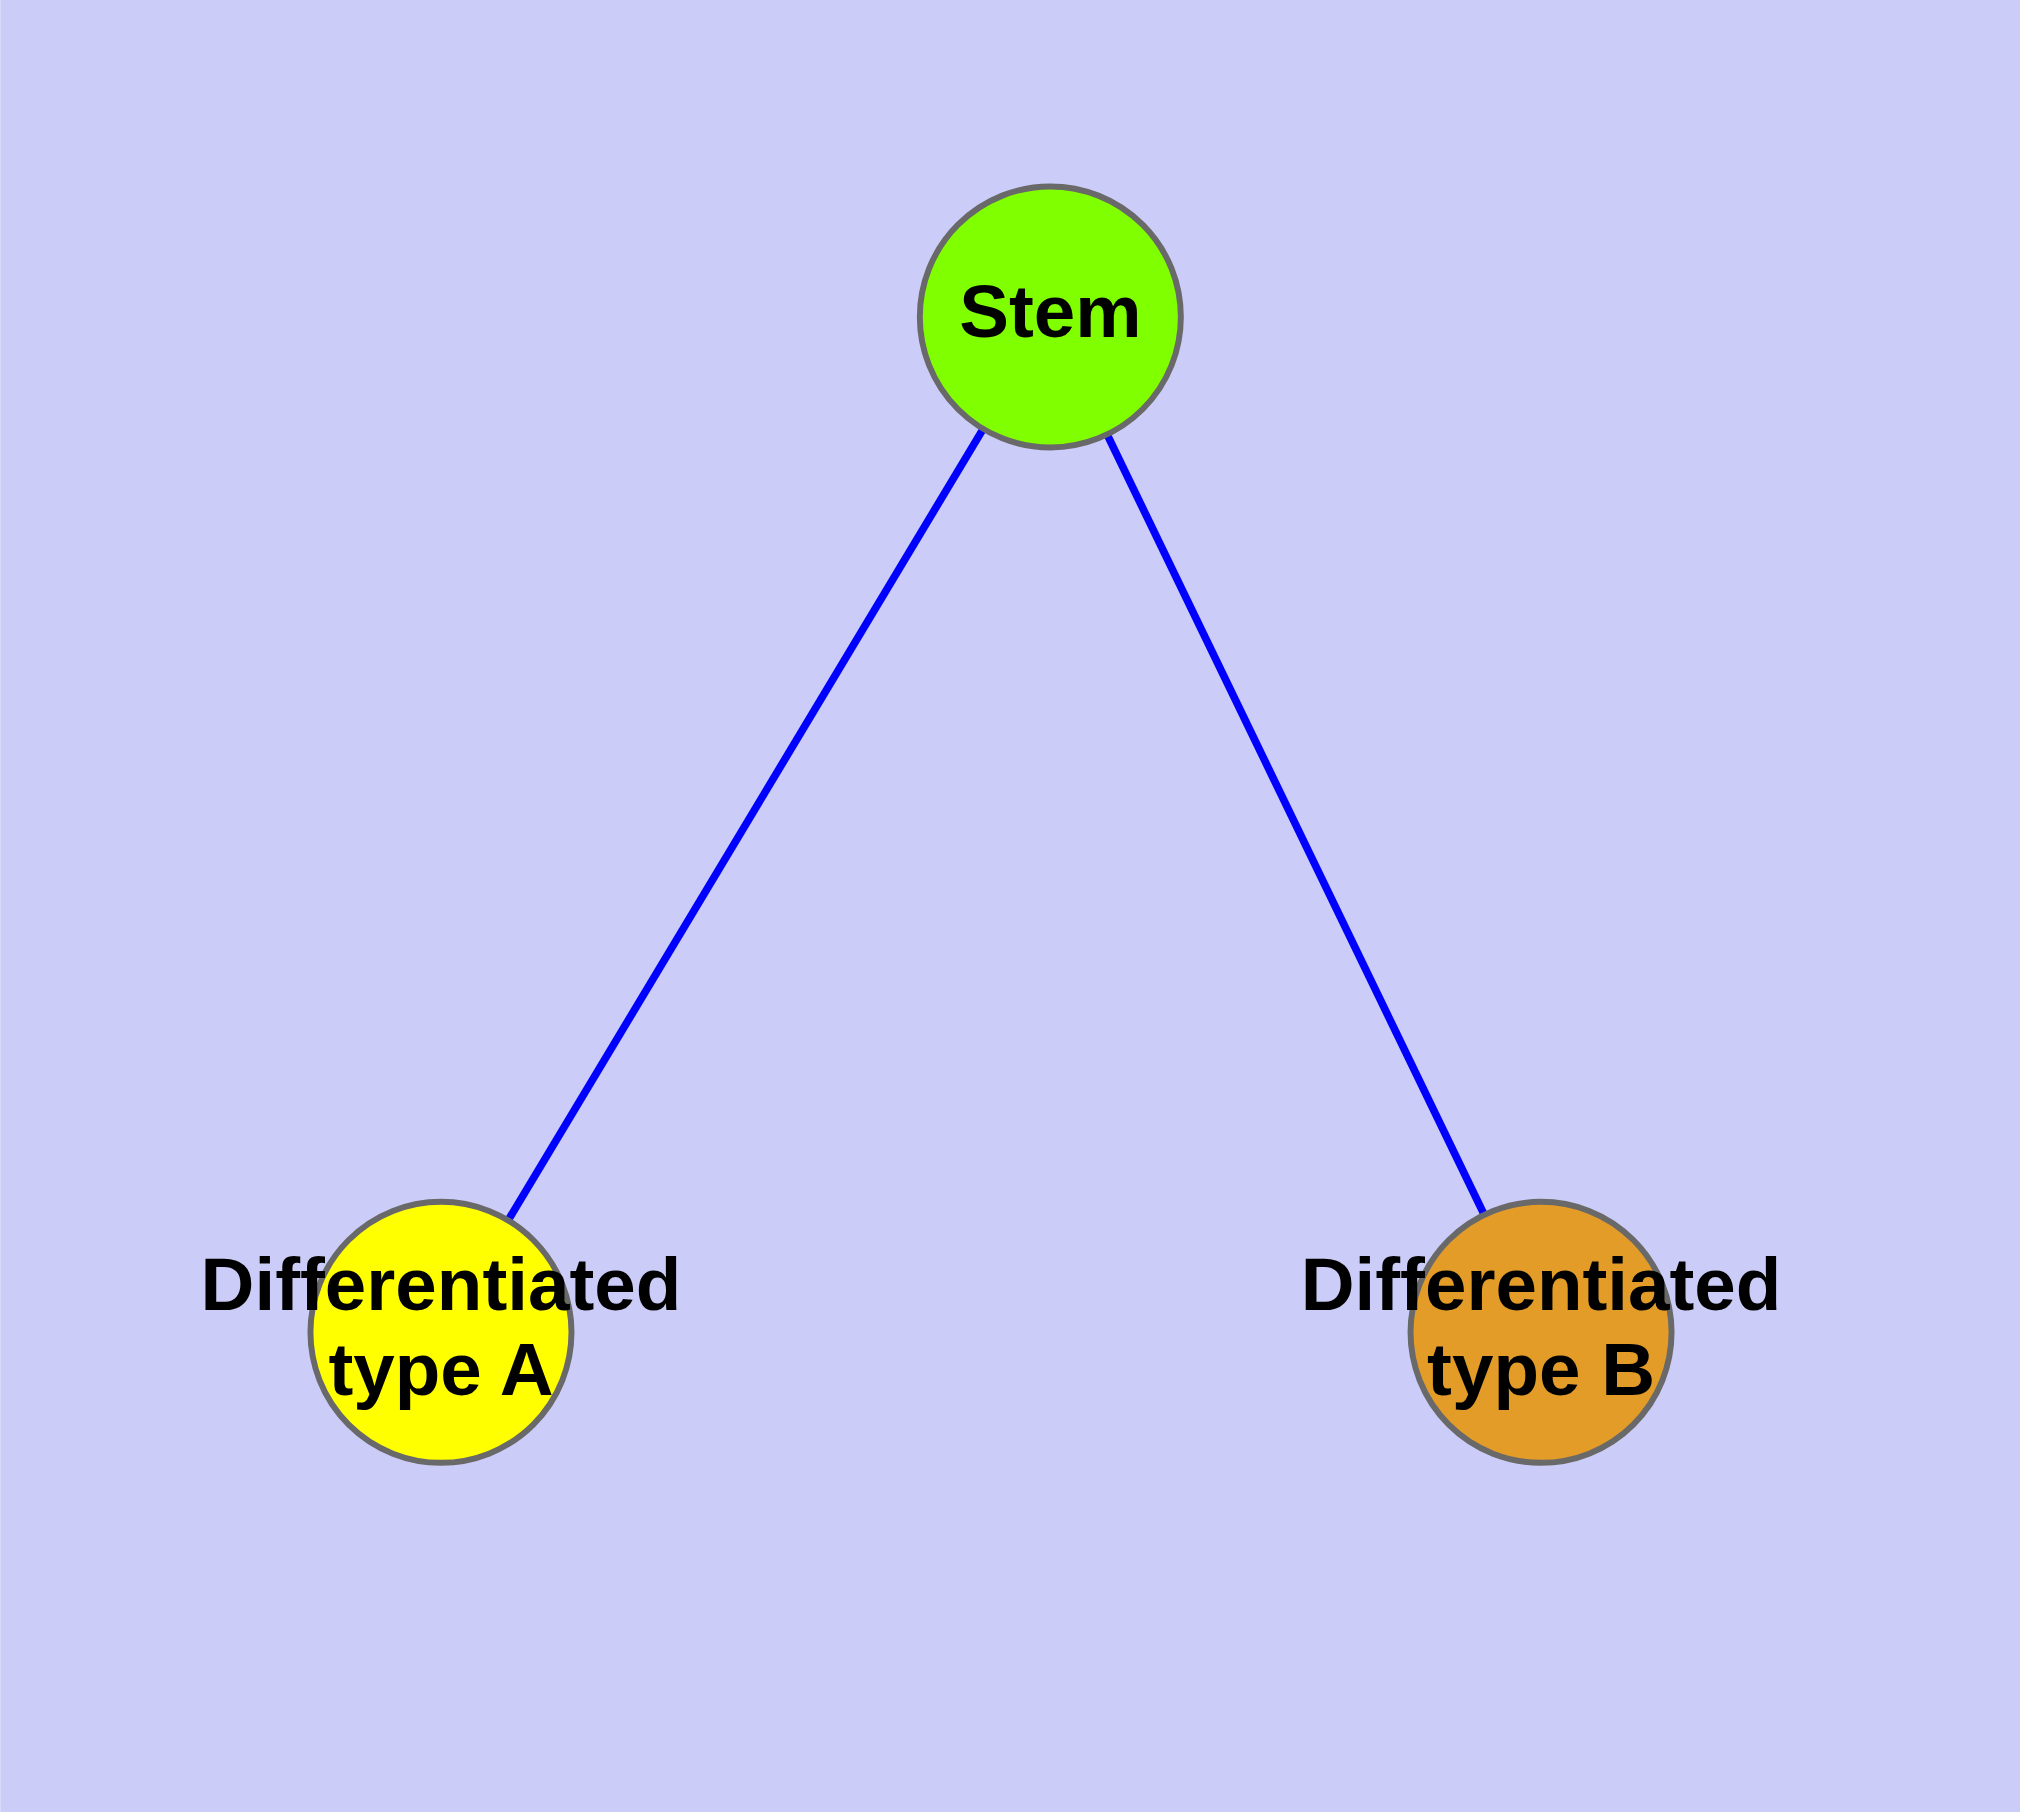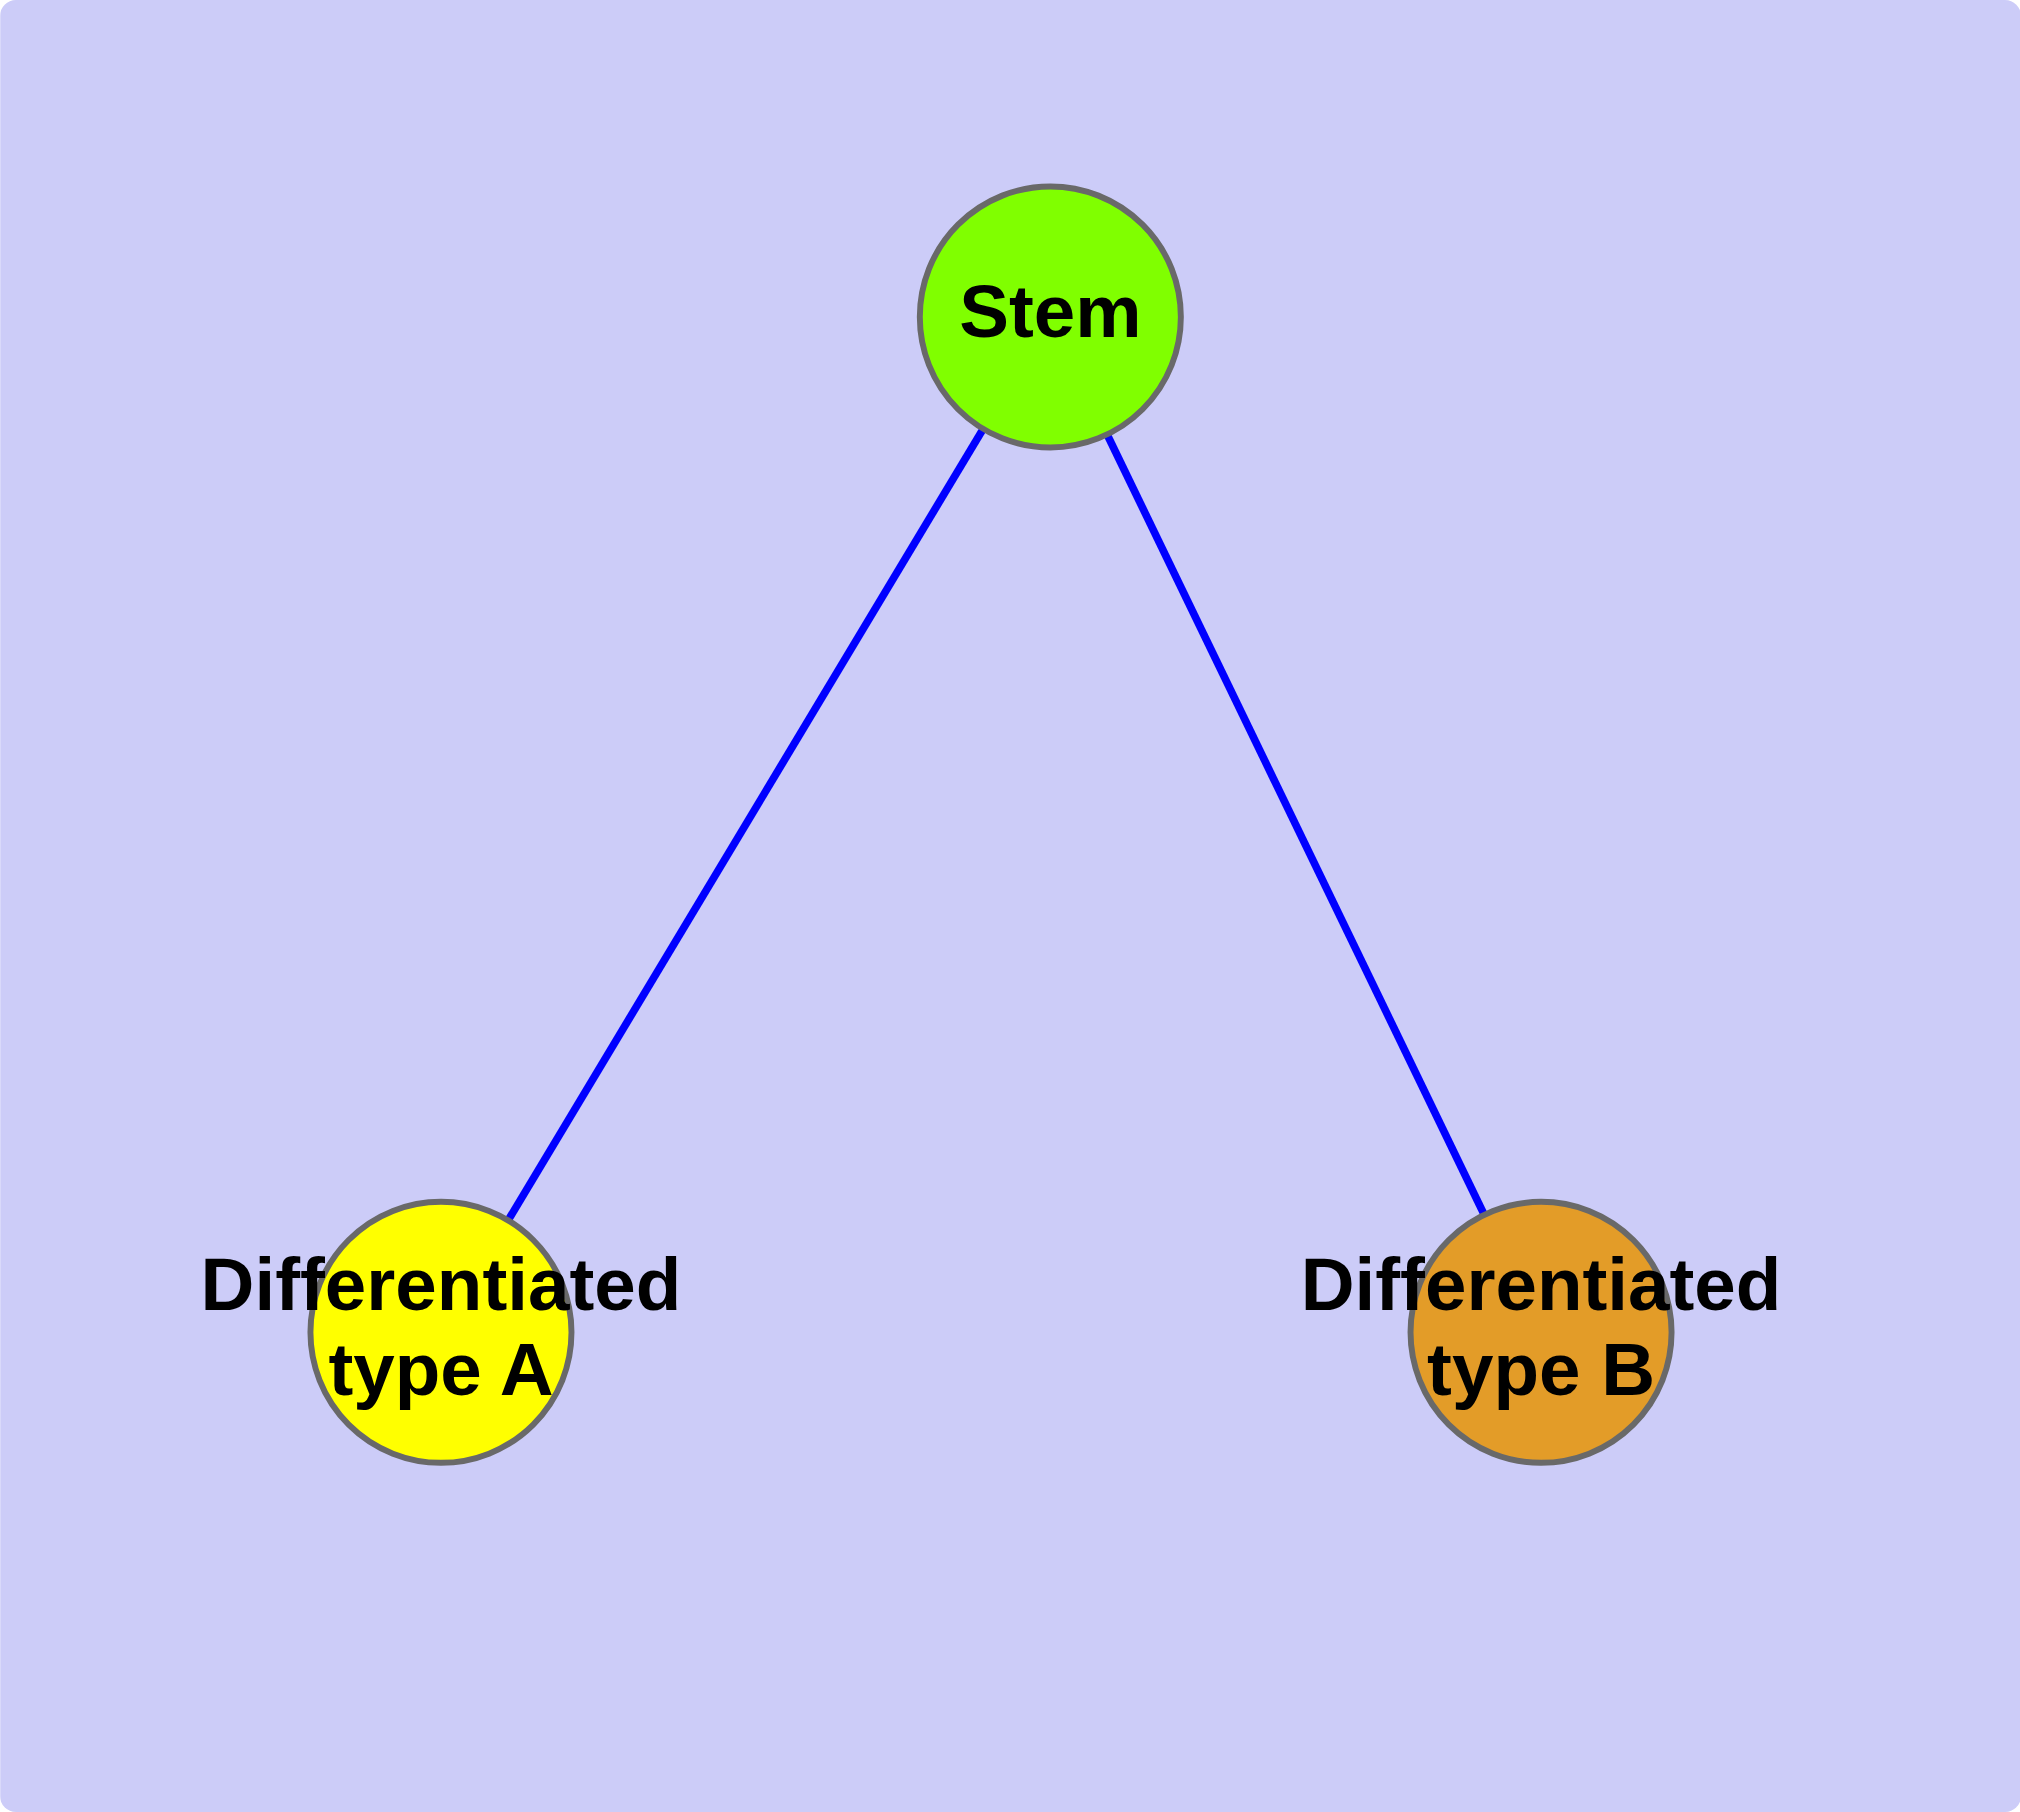--- a/index.html
+++ b/index.html
@@ -28,21 +28,21 @@
     font-weight: bold;
     fill: #000000;
     text-anchor: middle;
     dominant-baseline: middle;
     white-space: pre;
   }
 </style>
 </head>
 <body>
 
-<div id="canvas" style="width: 2021px; height: 1812px; border-radius: 16px;">
+<div id="canvas" style="width: 2021px; height: 1812px;">
   <svg id="graph-svg" viewBox="0 0 2384 2138" xmlns="http://www.w3.org/2000/svg" style="width: 2021px; height: 1812px;">
 
     <rect id="bg-rect" x="0" y="0" width="2384" height="2138" fill="#ccccf8"></rect>
 
     <g id="edges-layer">
       <line id="edge-0" x1="1239" y1="374" x2="520" y2="1572" stroke="#0000ff" stroke-width="9" stroke-linecap="butt"></line>
       <line id="edge-1" x1="1239" y1="374" x2="1818" y2="1572" stroke="#0000ff" stroke-width="9" stroke-linecap="butt"></line>
     </g>
 
     <g id="nodes-layer">

